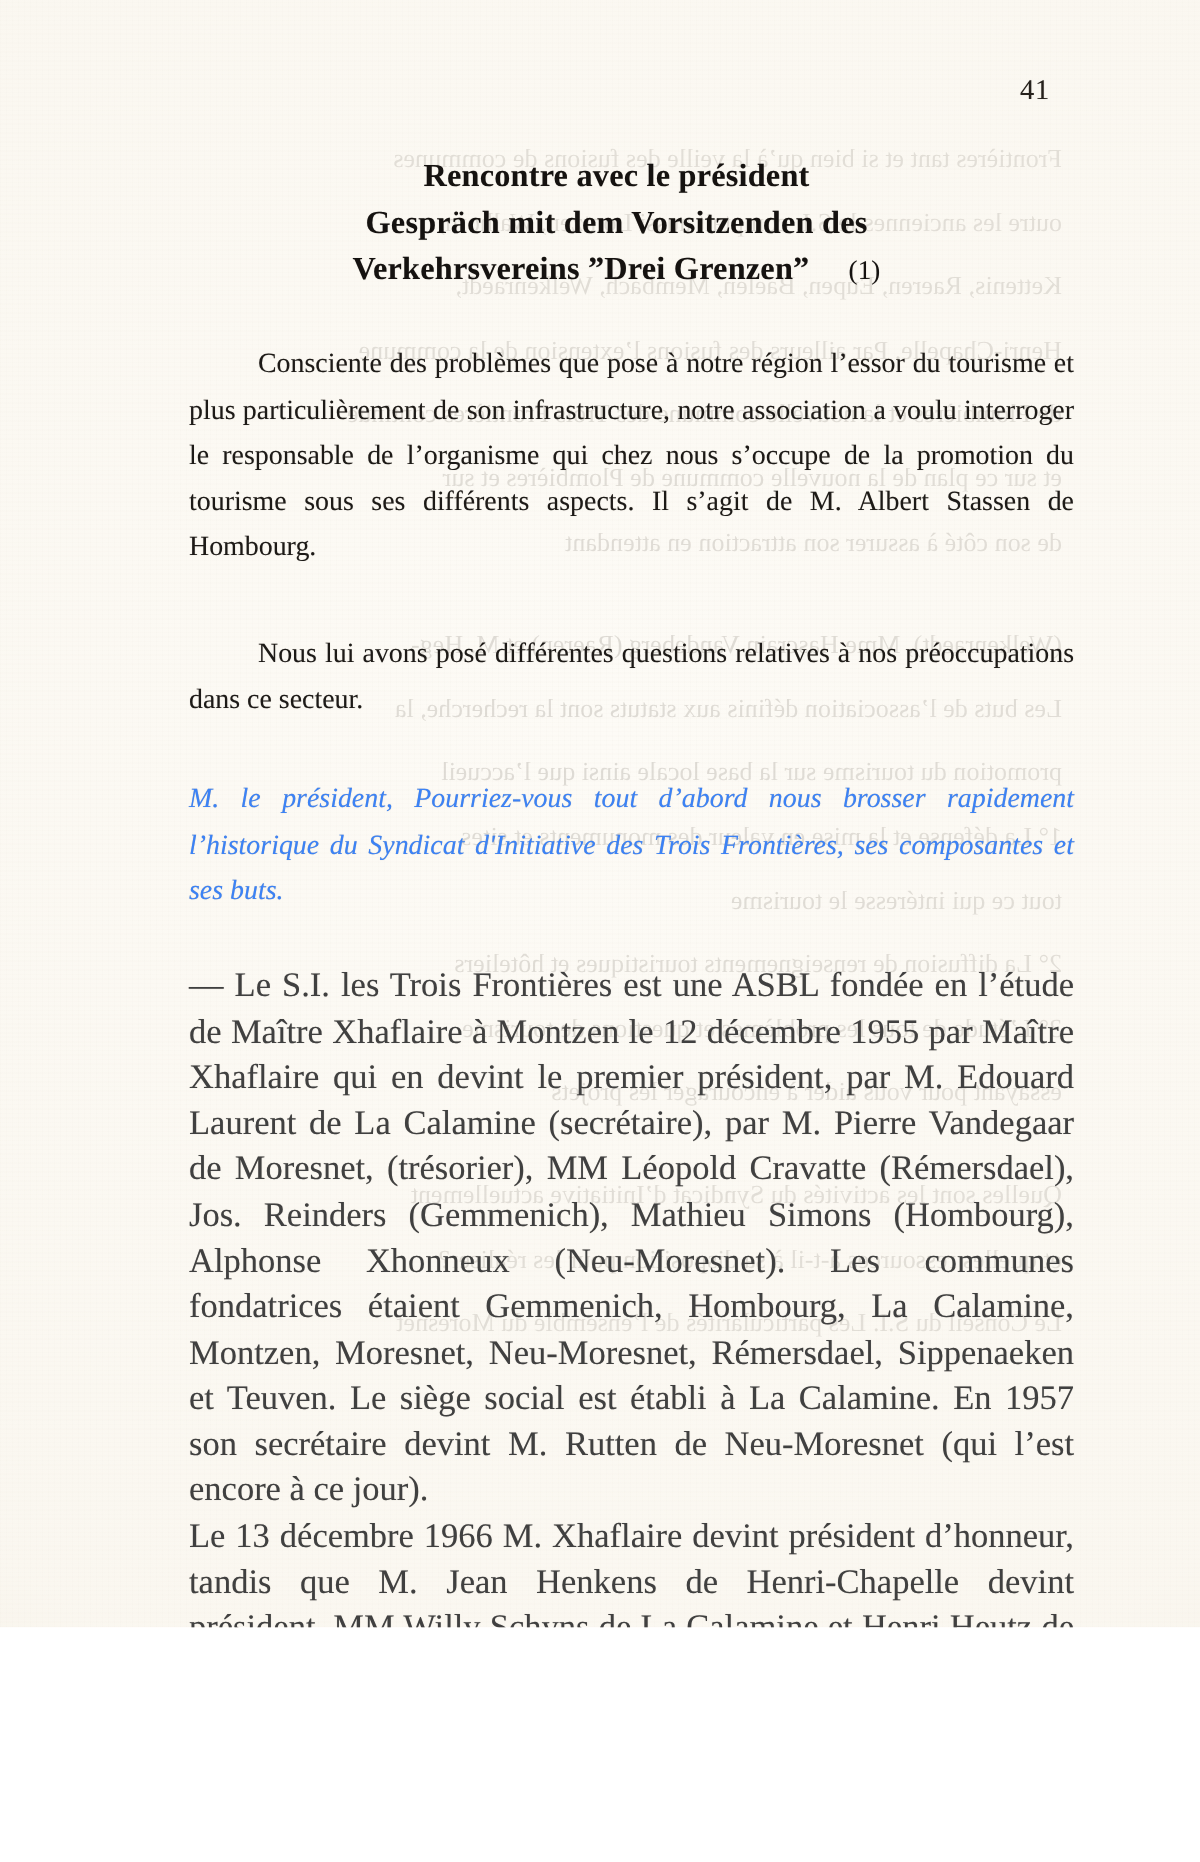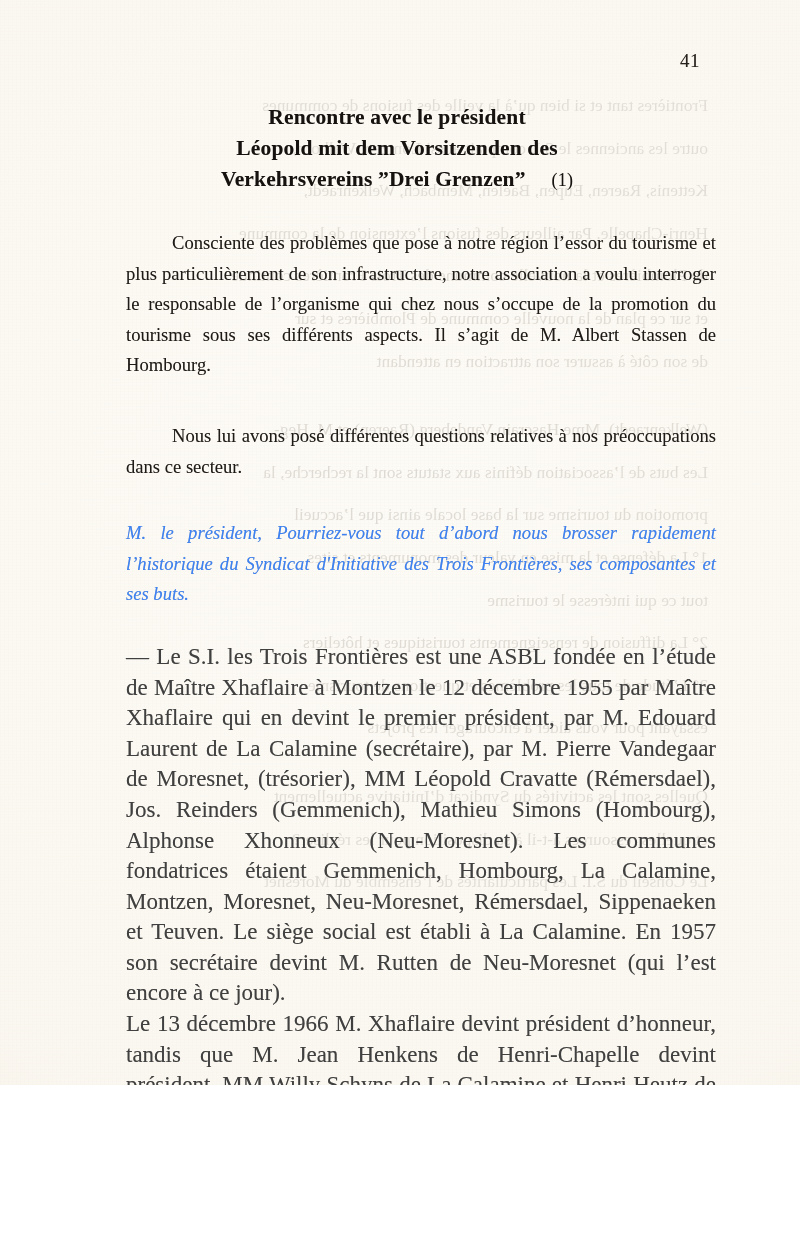--- a/index.html
+++ b/index.html
@@ -87,21 +87,21 @@
     width: 700px;
     text-align: right;
     font-size: 19px;
     letter-spacing: .5px;
     color: #26211c;
   }
 
   .headline {
     position: absolute;
     top: 88px;
-    left: 102px;
+    left: 116px;
     width: 590px;
     text-align: center;
     font-weight: bold;
     font-size: 21.5px;
     line-height: 31px;
     letter-spacing: .15px;
     color: #151210;
   }
   .headline .hl-line { display: block; white-space: nowrap; }
   .headline .footnote-ref {
@@ -194,21 +194,21 @@
 
   <div class="paper-grain"></div>
   <div class="paper-tint"></div>
 
   <div class="content">
 
     <div class="folio ink">41</div>
 
     <h1 class="headline ink">
       <span class="hl-line">Rencontre avec le président</span>
-      <span class="hl-line">Léopold mit dem Vorsitzenden des</span>
+      <span class="hl-line">Gespräch mit dem Vorsitzenden des</span>
       <span class="hl-line"><span>Verkehrsvereins ”Drei Grenzen”</span><span class="footnote-ref">(1)</span></span>
     </h1>
 
     <div class="body">
 
       <p class="para indent ink">Consciente des problèmes que pose à notre région l’essor du tourisme et plus particulièrement de son infrastructure, notre association a voulu interroger le responsable de l’organisme qui chez nous s’occupe de la promotion du tourisme sous ses différents aspects. Il s’agit de M. Albert Stassen de Hombourg.</p>
 
       <p class="para indent gap-xl ink">Nous lui avons posé différentes questions relatives à nos préoccupations dans ce secteur.</p>
 
       <p class="question ink">M. le président, Pourriez-vous tout d’abord nous brosser rapidement l’historique du Syndicat d'Initiative des Trois Frontières, ses composantes et ses buts.</p>

